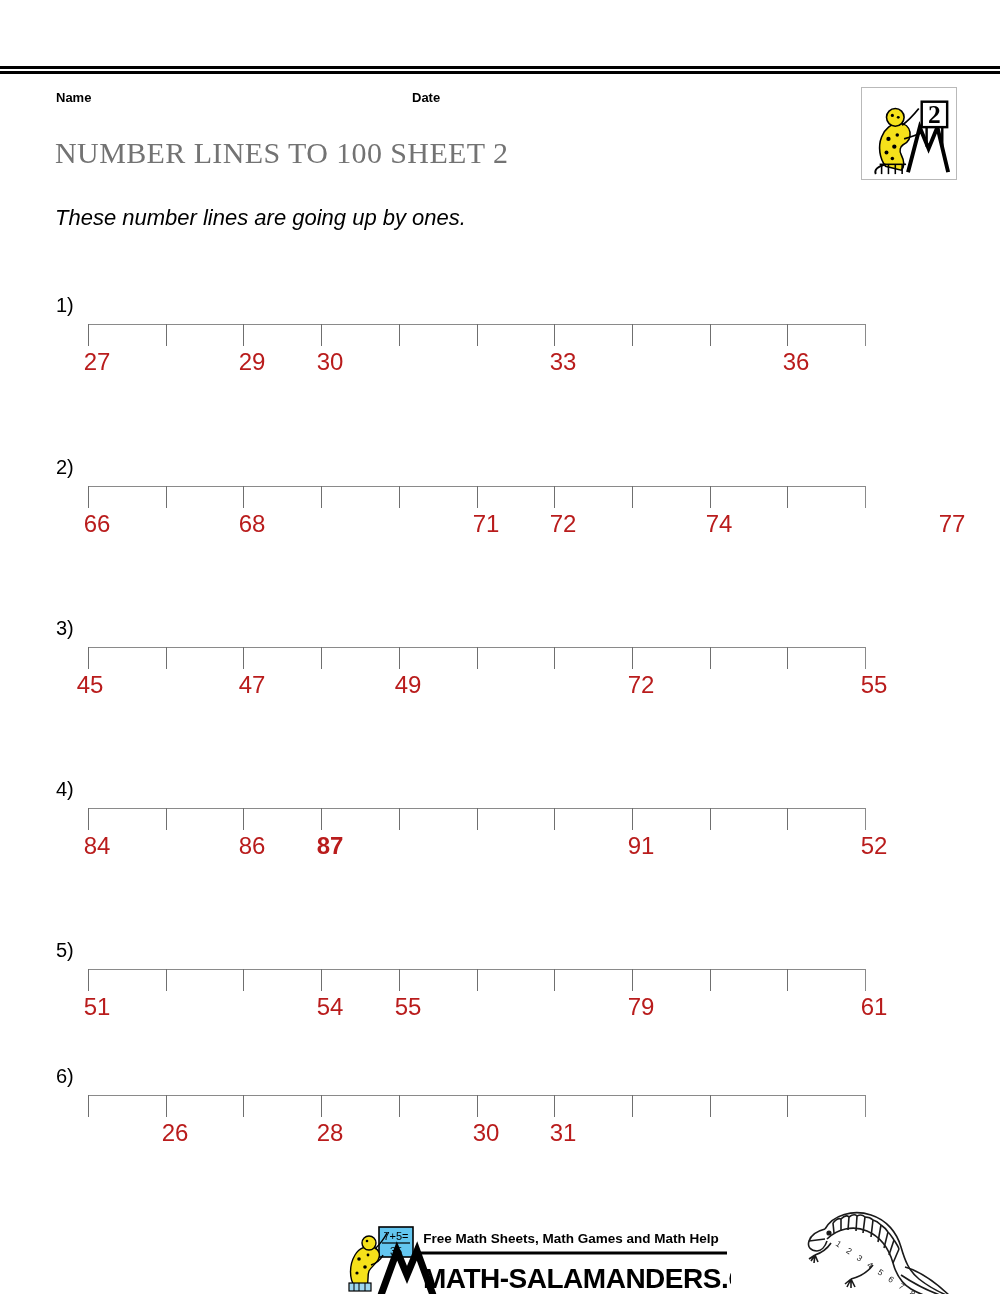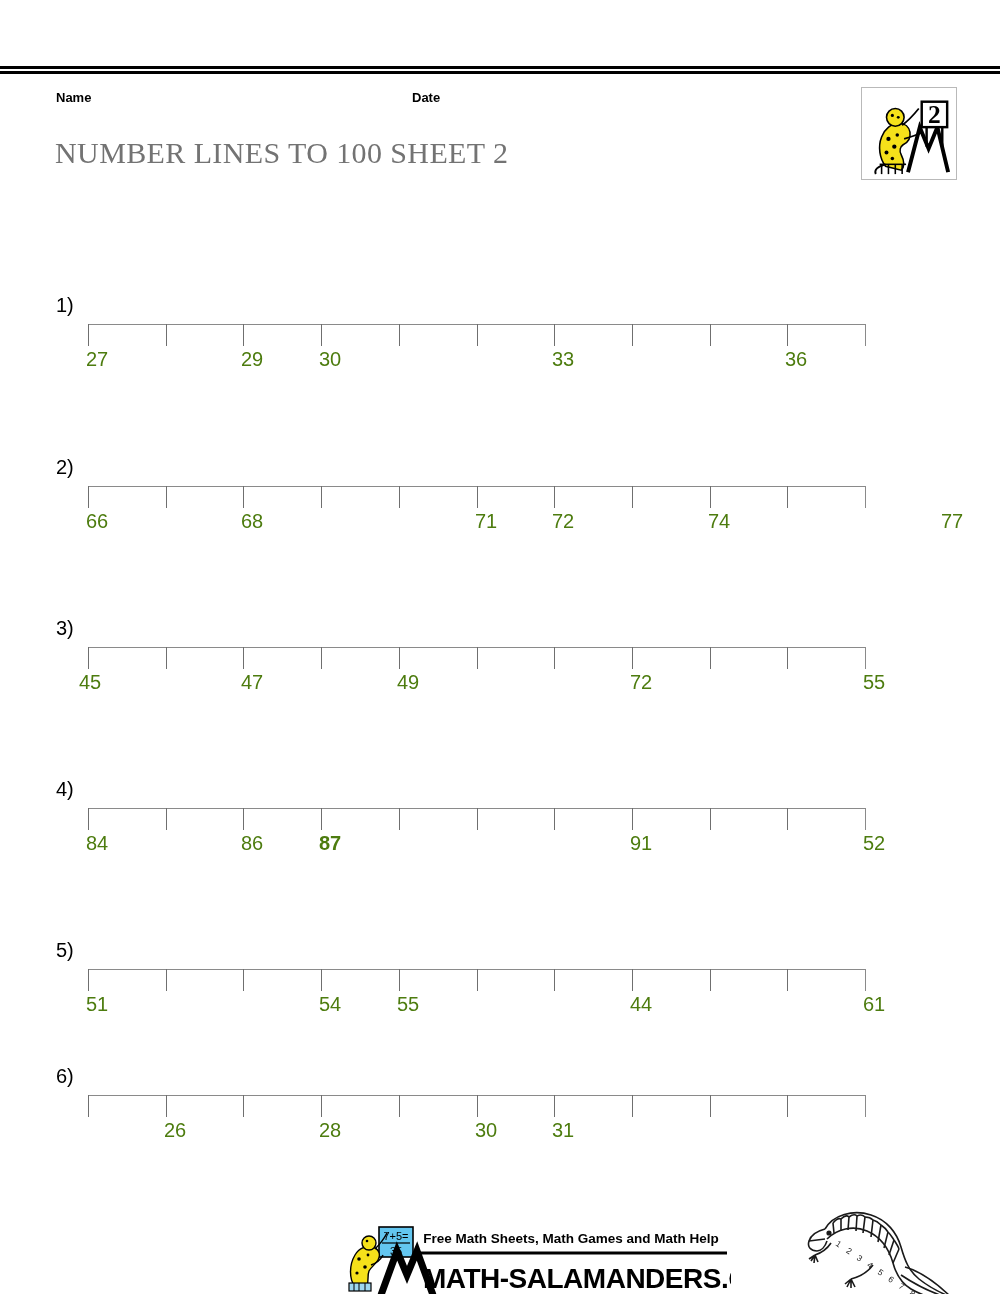--- a/index.html
+++ b/index.html
@@ -59,21 +59,21 @@
     position:absolute;left:88px;top:30px;width:777px;height:22px;
   }
   .nl .tick{
     position:absolute;top:0;width:1px;height:22px;background:#6f6f6f;
   }
   .nl .tick.last{background:#8a8a8a;}
   .nl .labels{
     position:absolute;left:88px;top:54px;width:777px;height:34px;
   }
   .nl .lab{
-    position:absolute;top:0;font-size:20px;color:#4d7c0f;
+    position:absolute;top:0;font-size:24px;color:#b91c1c;
     transform:translateX(-50%);white-space:nowrap;
   }
 
   
   .footer{position:absolute;left:16px;top:1185px;width:1000px;height:95px;}
   .foot-logo{position:absolute;left:325px;top:8px;width:390px;height:72px;}
   .foot-logo svg{display:block;width:100%;height:100%;}
   .foot-lizard{position:absolute;left:785px;top:-28px;width:160px;height:120px;}
   .foot-lizard svg{display:block;width:100%;height:100%;}
 </style>
@@ -131,20 +131,21 @@
         <line x1="27" y1="78" x2="27" y2="88"></line>
         <line x1="34" y1="78" x2="34" y2="88"></line>
         <line x1="41" y1="78" x2="41" y2="88"></line>
       </g>
     </svg>
   </div>
 
   <div class="title">NUMBER LINES TO 100 SHEET 2</div>
 
   <div class="instr">
+    <div>These number lines are going up by ones.</div>
   </div>
 
   <div id="numberlines-host">
       <div class="nl" style="top: 262px;">
         <span class="idx">1)</span>
         <div class="axis"></div>
         <div class="ticks">
           <div class="tick" style="left: 0px;"></div>
           <div class="tick" style="left: 78px;"></div>
           <div class="tick" style="left: 155px;"></div>
@@ -251,21 +252,21 @@
           <div class="tick" style="left: 466px;"></div>
           <div class="tick" style="left: 544px;"></div>
           <div class="tick" style="left: 622px;"></div>
           <div class="tick" style="left: 699px;"></div>
           <div class="tick last" style="left: 777px;"></div>
         </div>
         <div class="labels">
           <span class="lab" style="left: 9px;">51</span>
           <span class="lab" style="left: 242px;">54</span>
           <span class="lab" style="left: 320px;">55</span>
-          <span class="lab" style="left: 553px;">44</span>
+          <span class="lab" style="left: 553px;">79</span>
           <span class="lab" style="left: 786px;">61</span>
         </div>
       </div>
       <div class="nl" style="top: 1033px;">
         <span class="idx">6)</span>
         <div class="axis"></div>
         <div class="ticks">
           <div class="tick" style="left: 0px;"></div>
           <div class="tick" style="left: 78px;"></div>
           <div class="tick" style="left: 155px;"></div>

